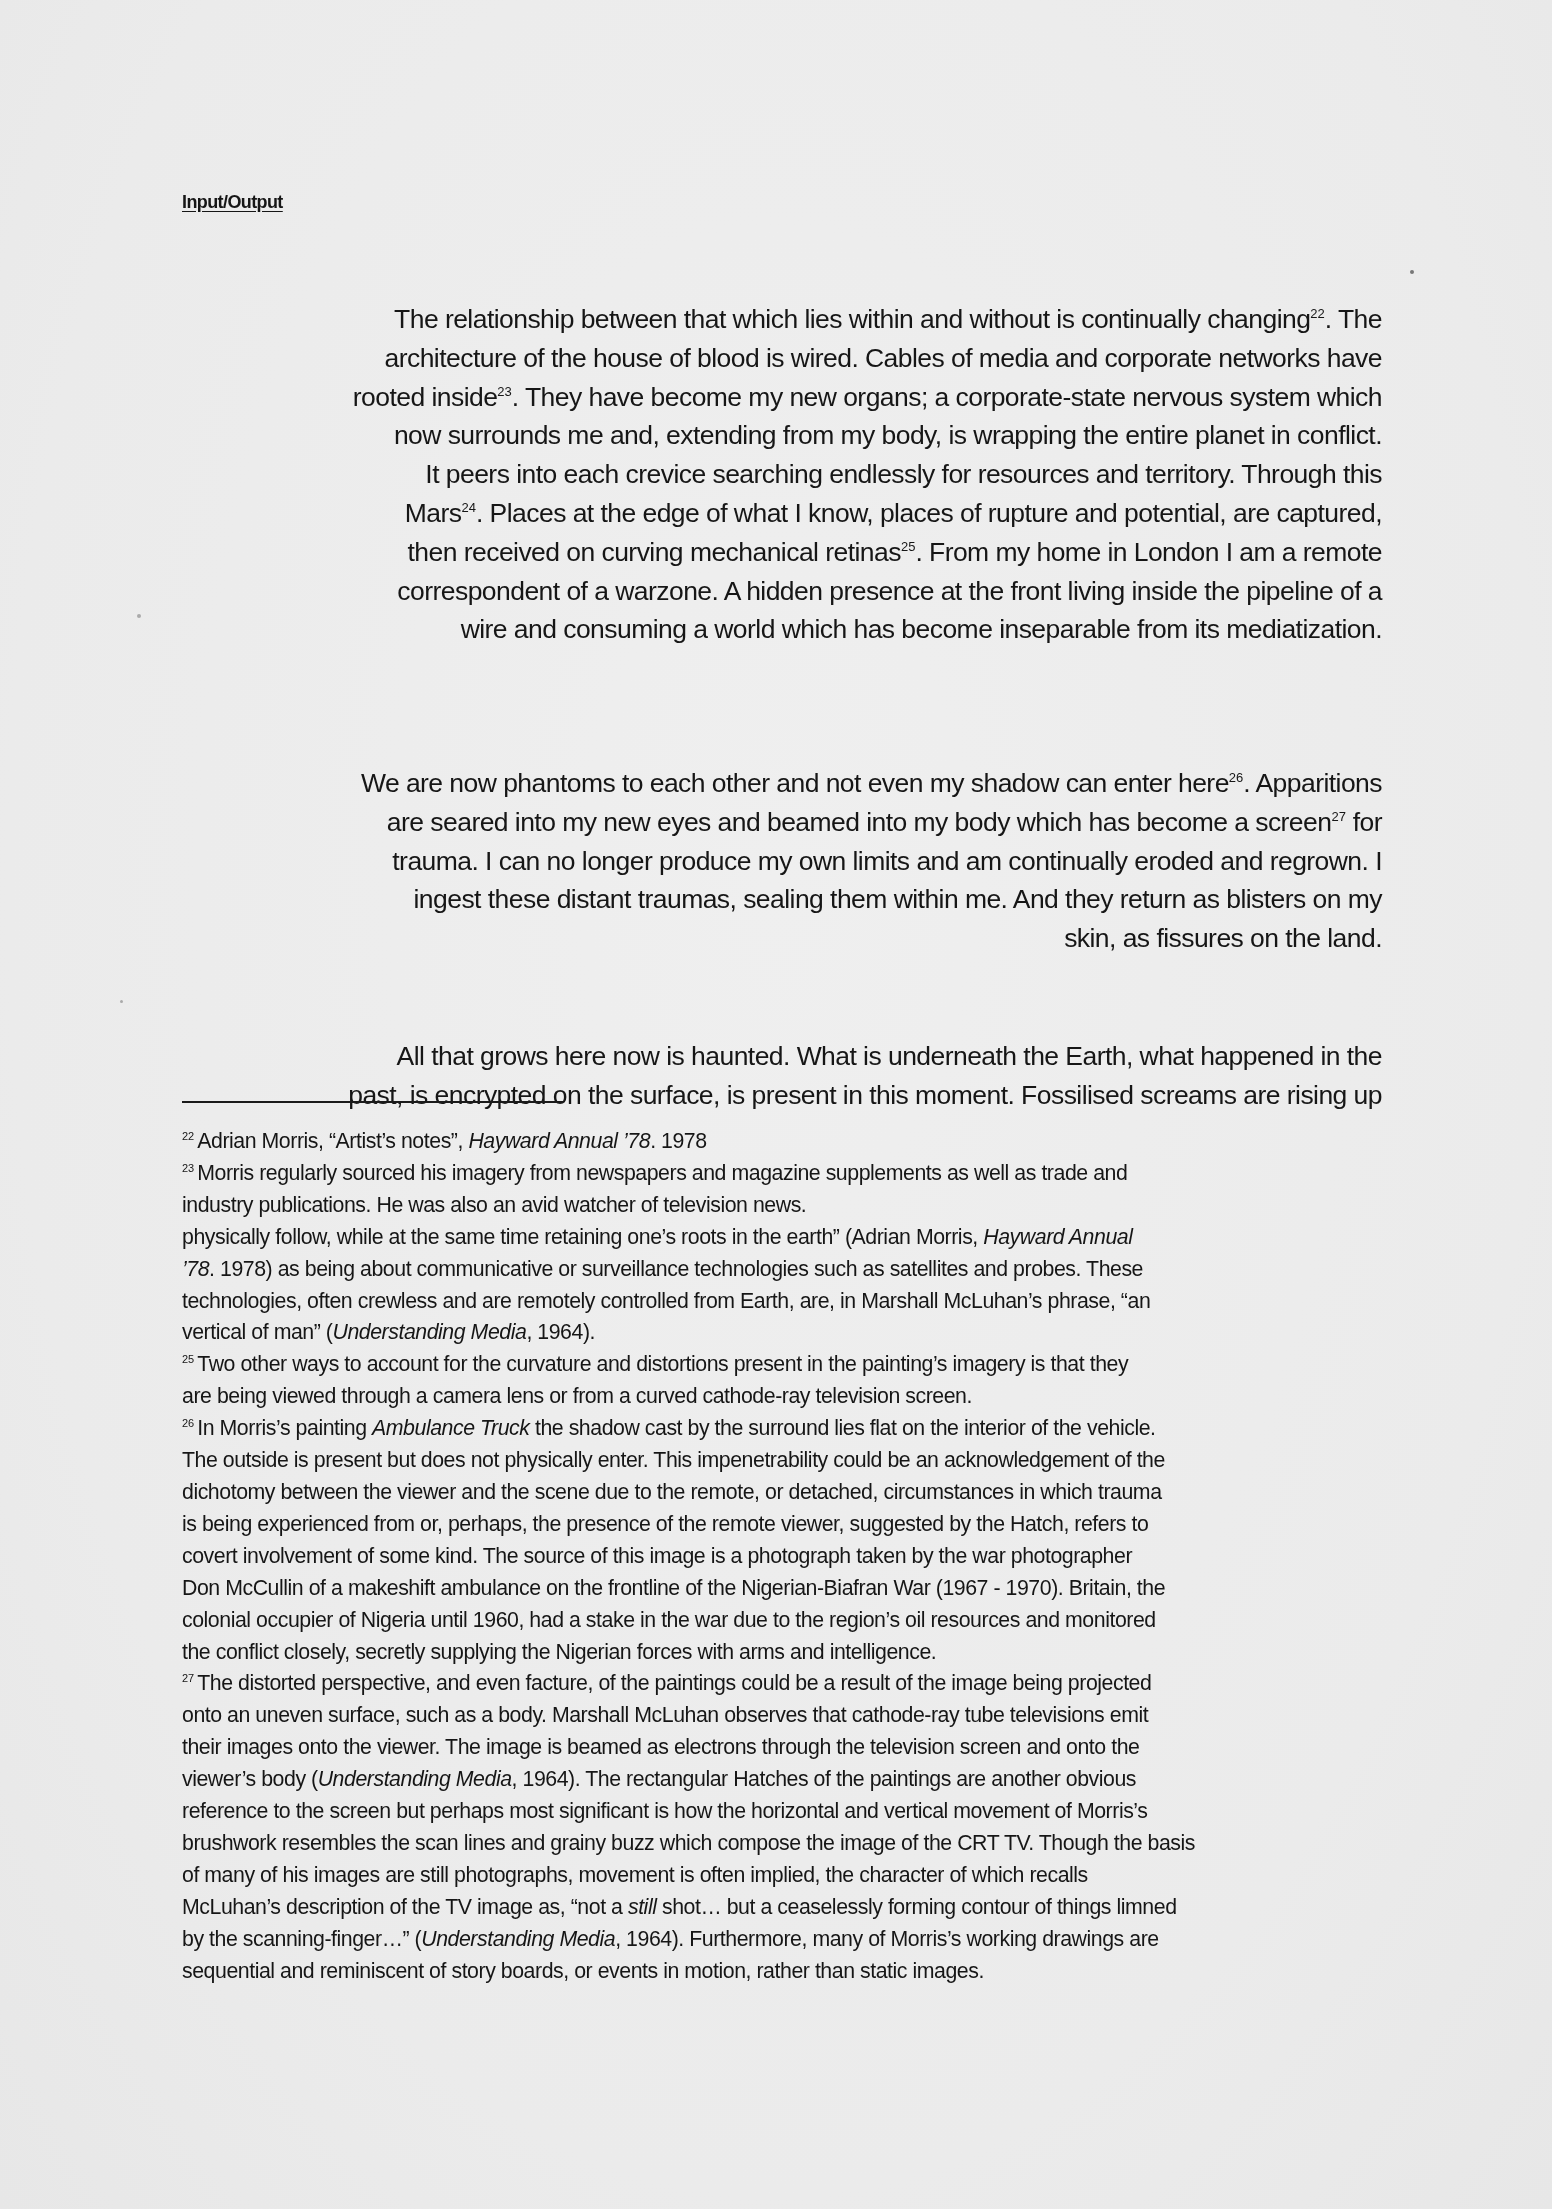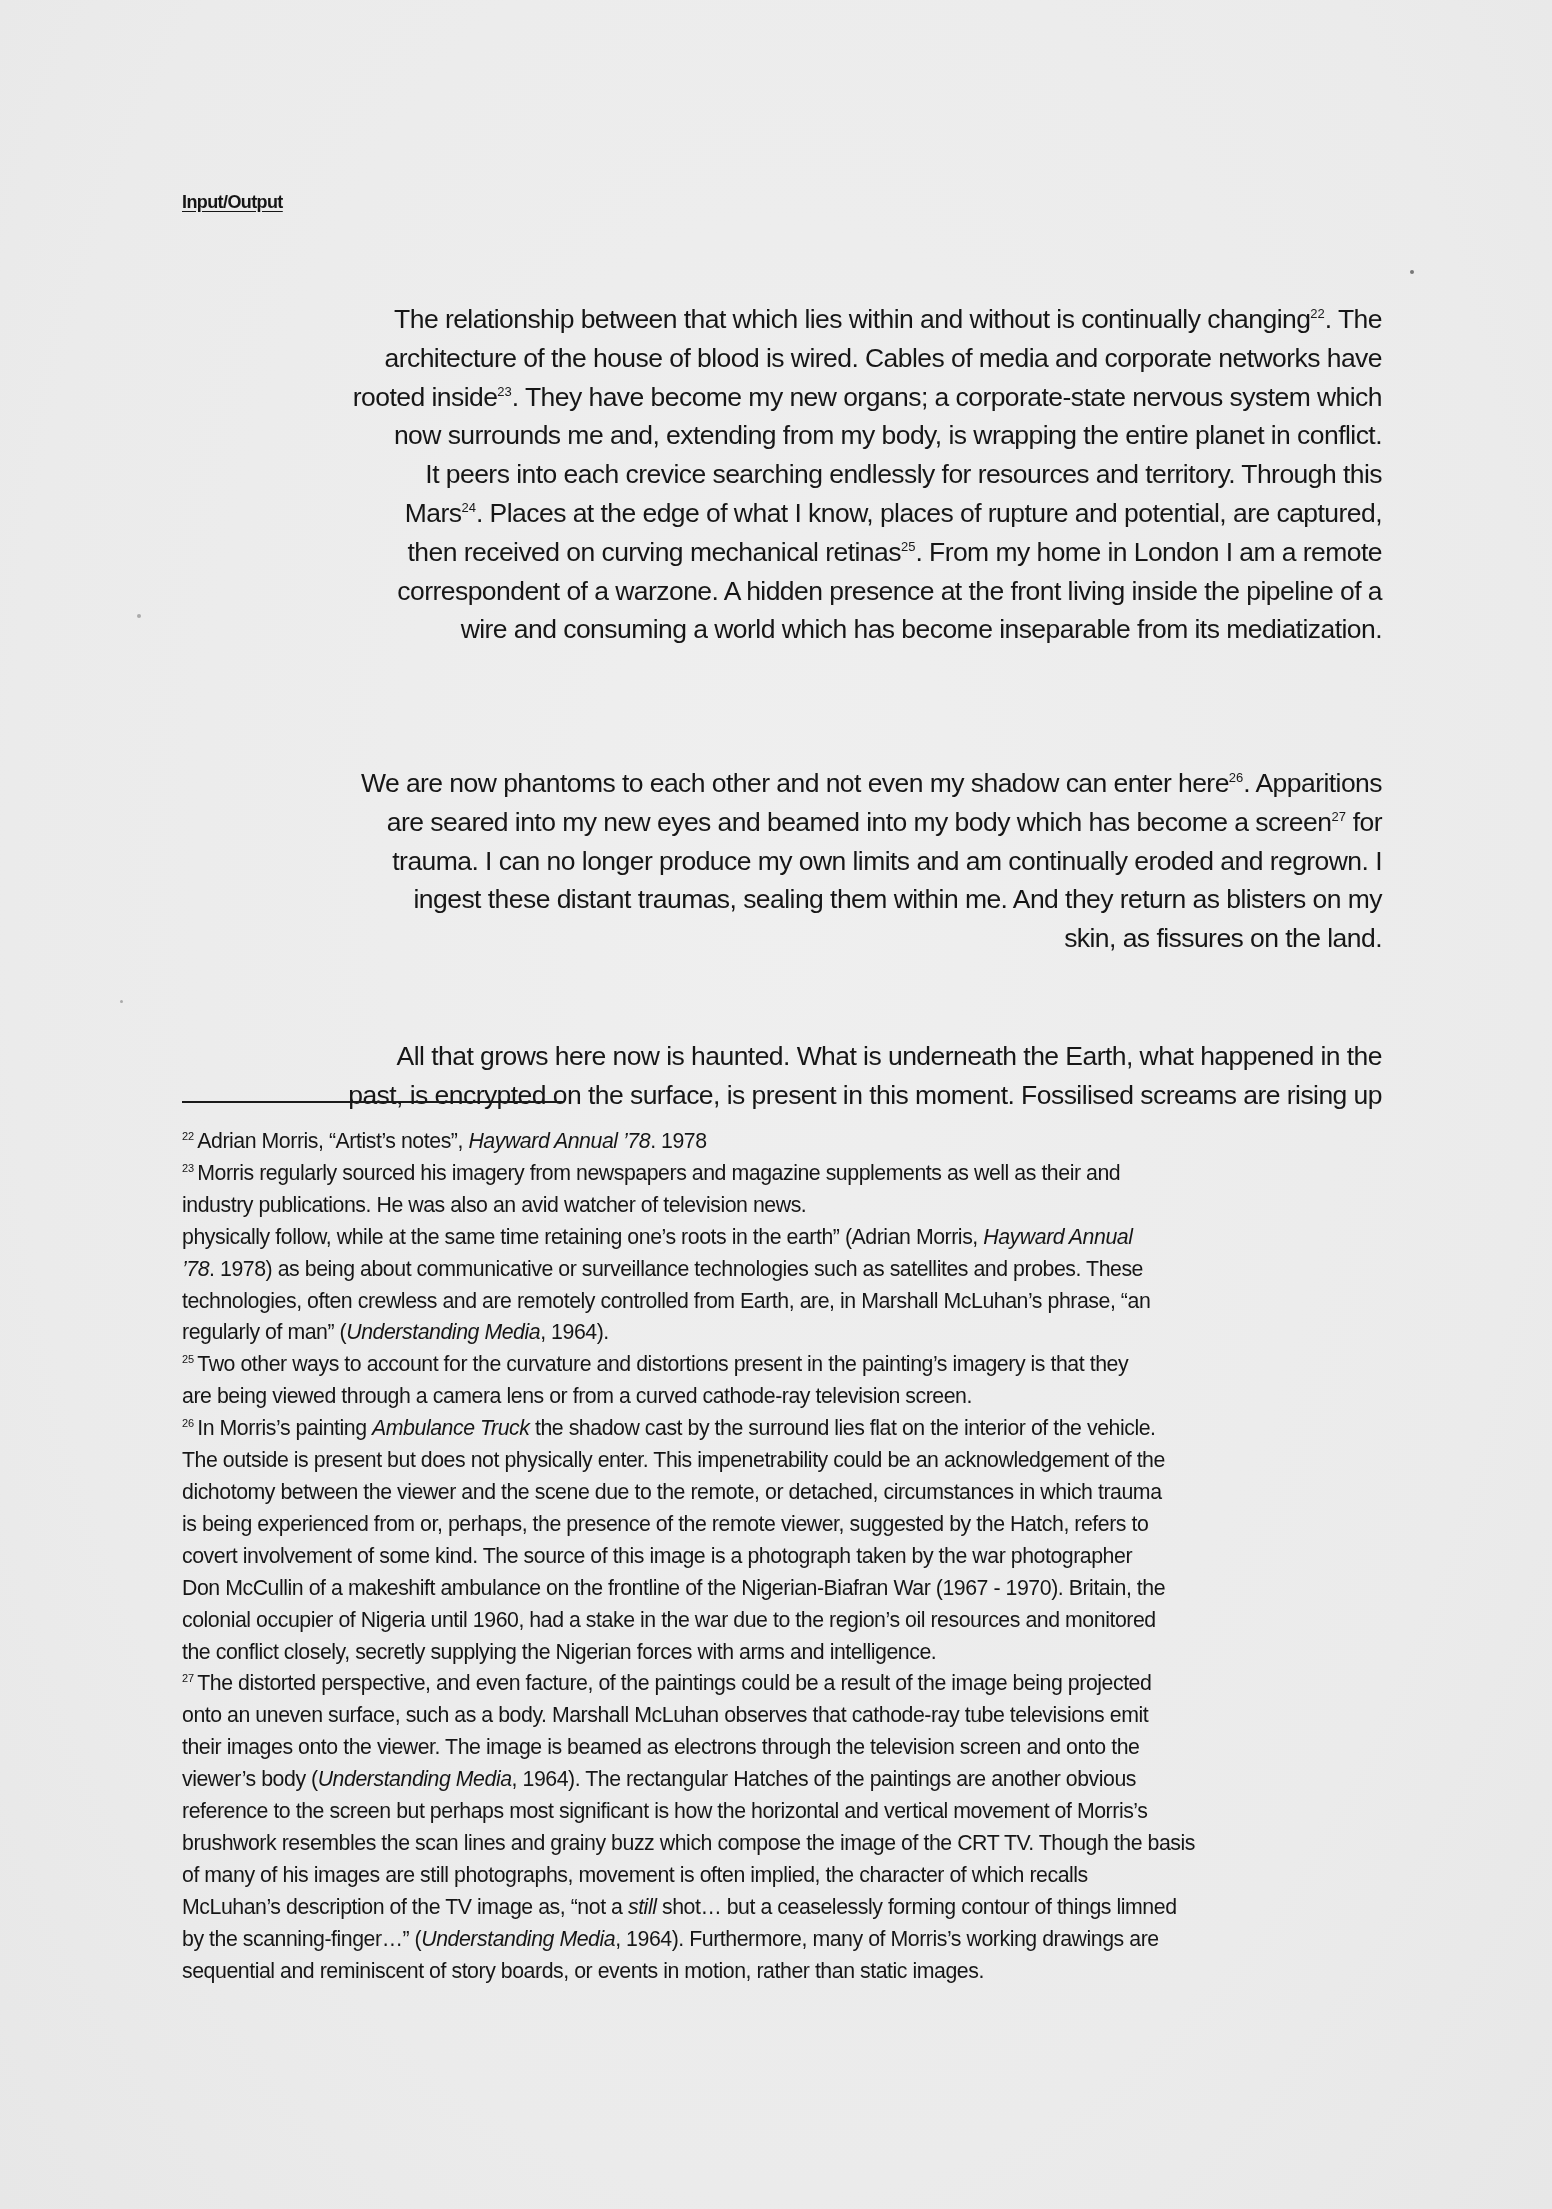--- a/index.html
+++ b/index.html
@@ -123,28 +123,28 @@
         <span class="line"><span>past, is encrypted on the surface, is present in this moment. Fossilised screams are rising up</span></span>
       </div>
 
     <div class="rule"></div>
 
     <div class="footnotes">
         <div class="fn-block">
           <span class="fn-line"><sup class="fn-num">22</sup><span>Adrian Morris, “Artist’s notes”, </span><i>Hayward Annual ’78</i><span>. 1978</span></span>
         </div>
         <div class="fn-block">
-          <span class="fn-line"><sup class="fn-num">23</sup><span>Morris regularly sourced his imagery from newspapers and magazine supplements as well as their and</span></span>
+          <span class="fn-line"><sup class="fn-num">23</sup><span>Morris regularly sourced his imagery from newspapers and magazine supplements as well as trade and</span></span>
           <span class="fn-line"><span>industry publications. He was also an avid watcher of television news.</span></span>
         </div>
         <div class="fn-block">
           <span class="fn-line"><span>physically follow, while at the same time retaining one’s roots in the earth” (Adrian Morris, </span><i>Hayward Annual</i></span>
           <span class="fn-line"><i>’78</i><span>. 1978) as being about communicative or surveillance technologies such as satellites and probes. These</span></span>
           <span class="fn-line"><span>technologies, often crewless and are remotely controlled from Earth, are, in Marshall McLuhan’s phrase, “an</span></span>
-          <span class="fn-line"><span>regularly of man” (</span><i>Understanding Media</i><span>, 1964).</span></span>
+          <span class="fn-line"><span>vertical of man” (</span><i>Understanding Media</i><span>, 1964).</span></span>
         </div>
         <div class="fn-block">
           <span class="fn-line"><sup class="fn-num">25</sup><span>Two other ways to account for the curvature and distortions present in the painting’s imagery is that they</span></span>
           <span class="fn-line"><span>are being viewed through a camera lens or from a curved cathode-ray television screen.</span></span>
         </div>
         <div class="fn-block">
           <span class="fn-line"><sup class="fn-num">26</sup><span>In Morris’s painting </span><i>Ambulance Truck</i><span> the shadow cast by the surround lies flat on the interior of the vehicle.</span></span>
           <span class="fn-line"><span>The outside is present but does not physically enter. This impenetrability could be an acknowledgement of the</span></span>
           <span class="fn-line"><span>dichotomy between the viewer and the scene due to the remote, or detached, circumstances in which trauma</span></span>
           <span class="fn-line"><span>is being experienced from or, perhaps, the presence of the remote viewer, suggested by the Hatch, refers to</span></span>

